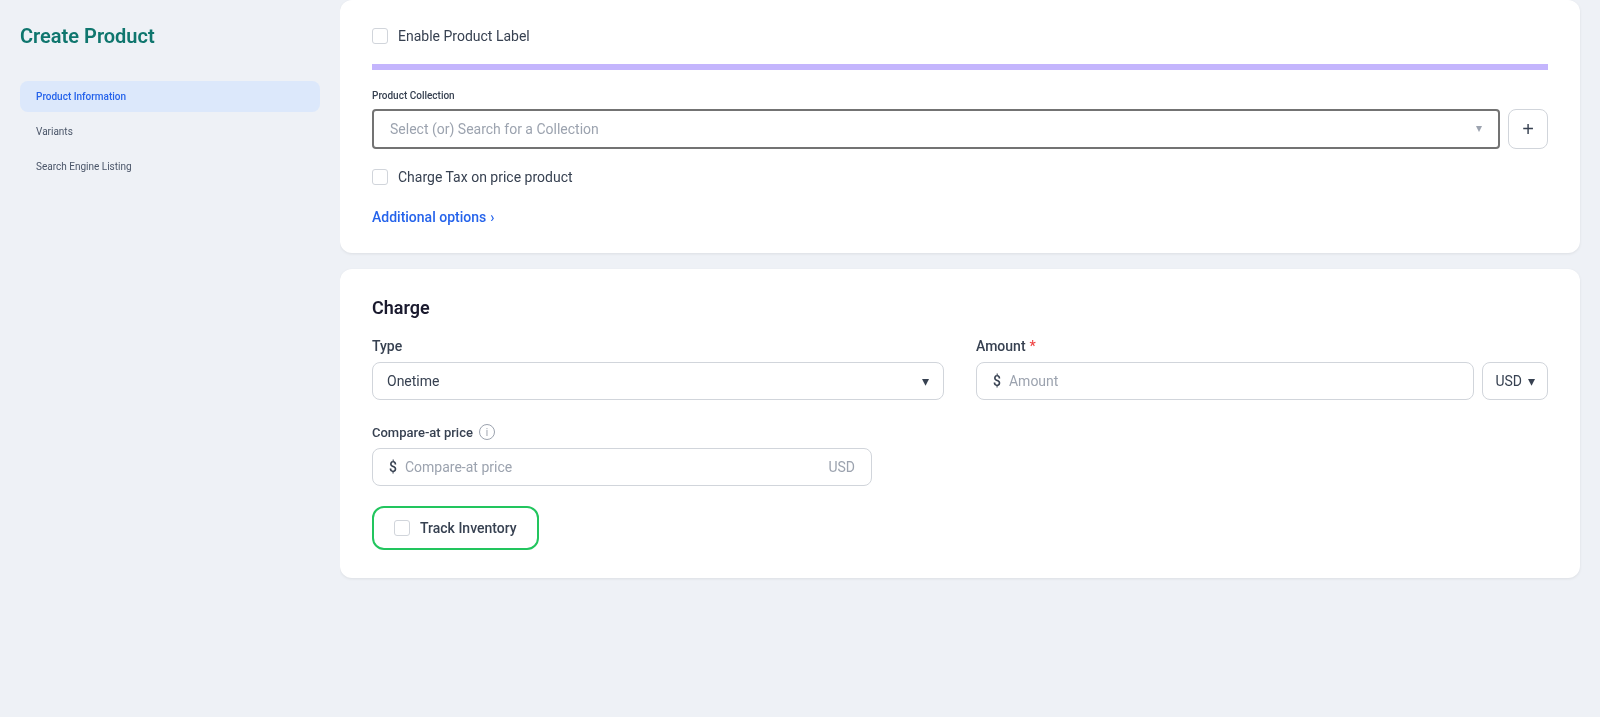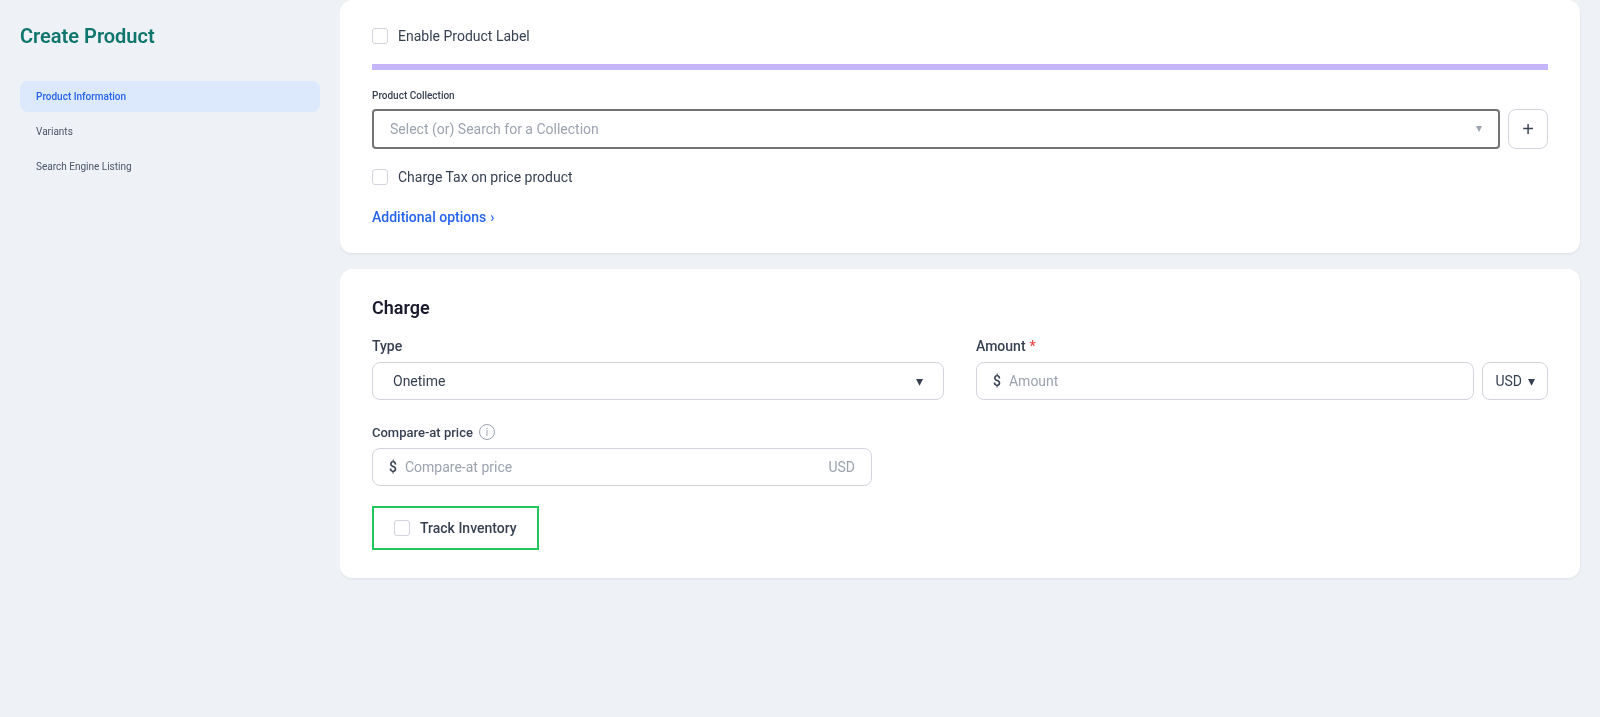--- a/index.html
+++ b/index.html
@@ -170,21 +170,21 @@
       align-items: center;
       gap: 4px;
     }
     .required-star {
       color: #ef4444;
     }
     .select-input {
       width: 100%;
       border: 1px solid #d1d5db;
       border-radius: 8px;
-      padding: 10px 20px;
+      padding: 10px 14px;
       display: flex;
       align-items: center;
       justify-content: space-between;
       background: #fff;
       cursor: pointer;
       font-size: 14px;
       color: #374151;
     }
     .amount-input-wrapper {
       display: flex;
@@ -265,21 +265,21 @@
       align-items: center;
       gap: 8px;
     }
 
     
     .track-inventory-wrapper {
       display: inline-flex;
       align-items: center;
       gap: 10px;
       border: 2px solid #22c55e;
-      border-radius: 0;
+      border-radius: 12px;
       padding: 12px 20px;
       background: #fff;
       cursor: pointer;
     }
     .track-checkbox {
       width: 16px;
       height: 16px;
       border: 1.5px solid #d1d5db;
       border-radius: 3px;
       background: #fff;

